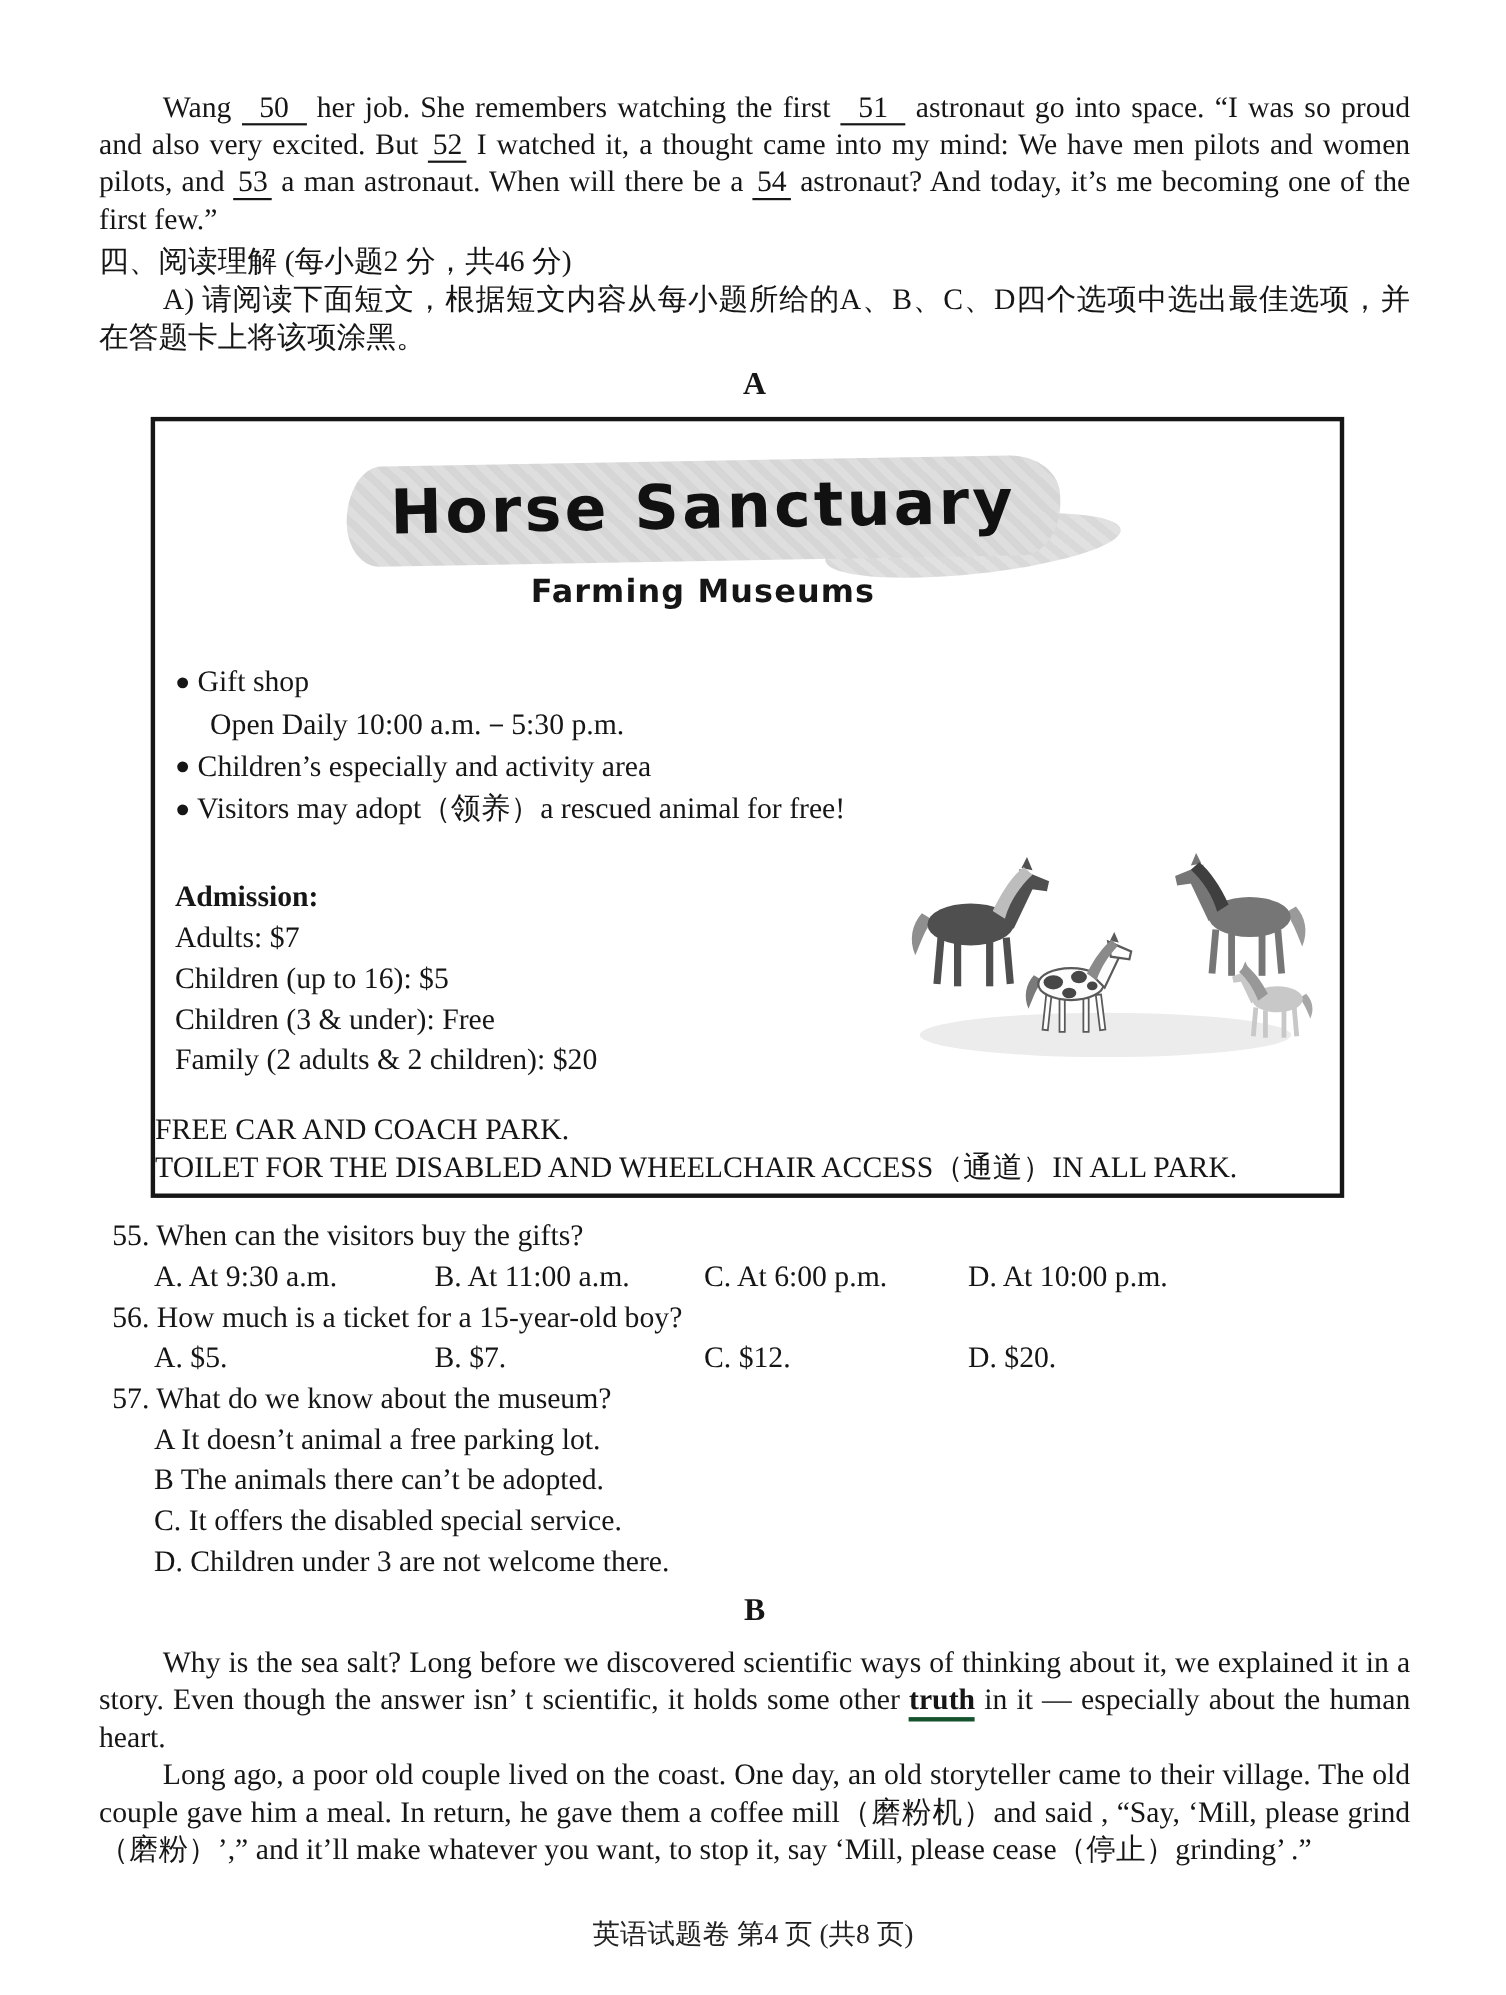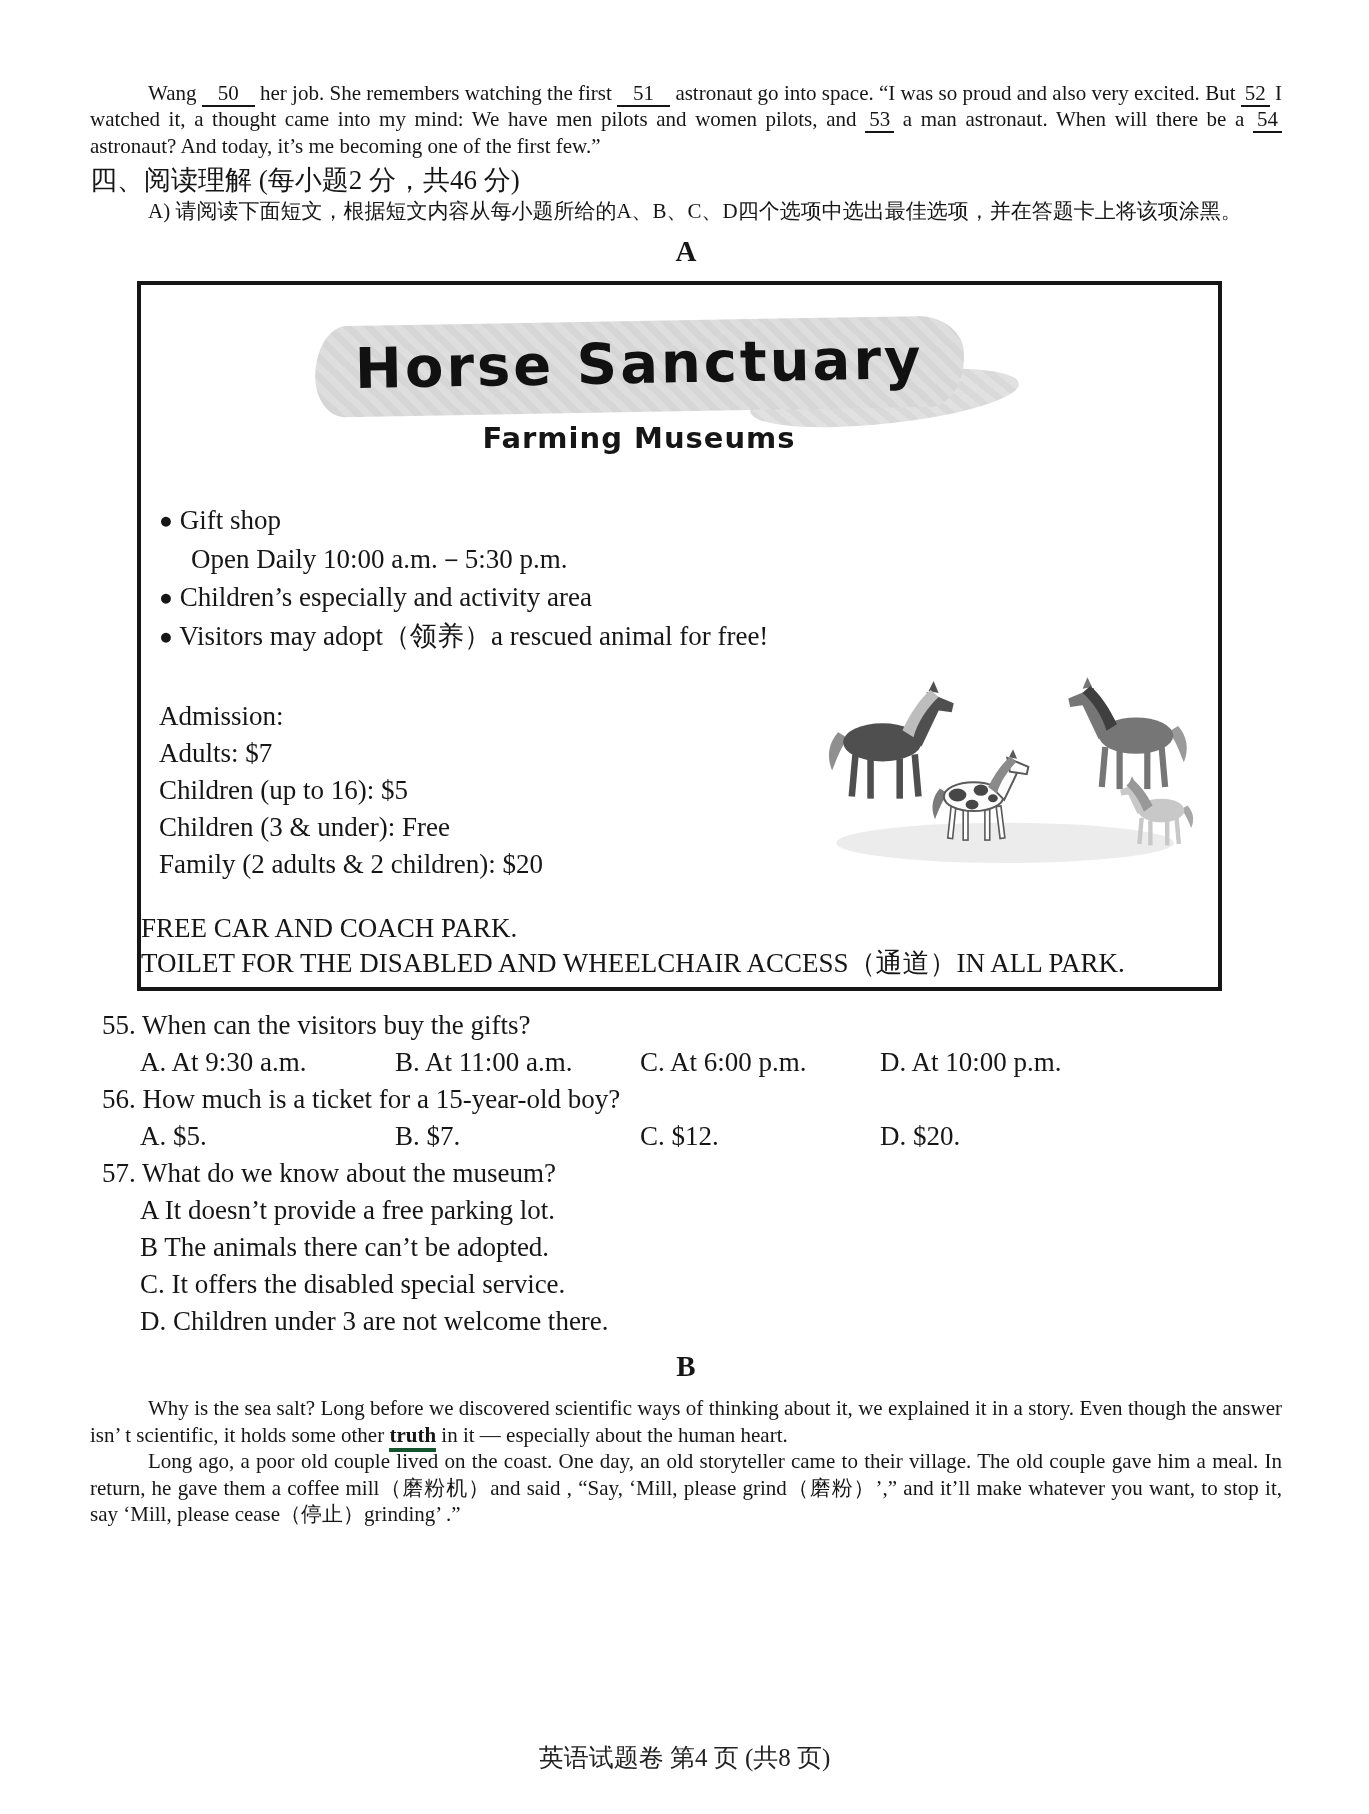--- a/index.html
+++ b/index.html
@@ -6,21 +6,21 @@
   .page{
     position:relative;
     width:1369px;height:1814px;
     background:#ffffff;
     font-family:"Liberation Serif","DejaVu Serif",serif;
     color:#161616;
     overflow:hidden;
   }
   .content{padding:80px 87px 0 90px;}
   p{margin:0;}
-  .para{font-size:21px;line-height:1.26;text-align:justify;}
+  .para{font-size:27px;line-height:1.26;text-align:justify;}
   .indent{text-indent:58px;}
   .blank{border-bottom:2px solid #161616;padding:0 16px;}
   .numblank{border-bottom:2px solid #161616;padding:0 4px;}
   .sec-heading{font-size:27px;line-height:1.3;margin-top:4px;}
   .passage-label{text-align:center;font-weight:bold;font-size:29px;line-height:1.3;margin:8px 0 10px;}
 
   
   .ad-box{
     position:relative;
     margin-left:47px;
@@ -55,21 +55,21 @@
   .ad-subtitle{
     margin:10px 0 0 150px;width:660px;text-align:center;
     font-family:"DejaVu Sans",sans-serif;
     font-weight:700;font-size:29px;letter-spacing:1px;color:#161616;
   }
   .bullets{margin-top:46px;font-size:27px;}
   .bullet-line{line-height:38px;font-weight:normal;}
   .bullet-marker{font-size:23px;vertical-align:1px;}
   .bullet-sub{line-height:38px;padding-left:32px;font-weight:normal;}
   .admission{margin-top:42px;font-size:27px;line-height:37px;max-width:620px;}
-  .admission-heading{font-weight:normal;}
+  .admission-heading{font-weight:bold;}
   .horses{position:absolute;right:22px;top:386px;width:382px;height:198px;}
   .notices{position:absolute;left:0;right:0;bottom:6px;text-align:left;font-size:27px;line-height:35px;}
 
   
   .qa{margin-top:16px;font-size:27px;}
   .q-line{line-height:37px;margin-left:12px;}
   .opts-row{display:flex;margin-left:50px;line-height:37px;align-items:flex-end;}
   .opts-row .o1{width:255px;}
   .opts-row .o2{width:245px;}
   .opts-row .o3{width:240px;}
@@ -193,21 +193,21 @@
         <span class="o4">D. At 10:00 p.m.</span>
       </div>
       <p class="q-line"><span>56.</span> <span>How much is a ticket for a 15-year-old boy?</span></p>
       <div class="opts-row">
         <span class="o1">A. $5.</span>
         <span class="o2">B. $7.</span>
         <span class="o3">C. $12.</span>
         <span class="o4">D. $20.</span>
       </div>
       <p class="q-line"><span>57.</span> <span>What do we know about the museum?</span></p>
-      <span class="opt-col">A It doesn’t provide a free parking lot.</span>
+      <span class="opt-col">A It doesn’t animal a free parking lot.</span>
       <span class="opt-col">B The animals there can’t be adopted.</span>
       <span class="opt-col">C. It offers the disabled special service.</span>
       <span class="opt-col">D. Children under 3 are not welcome there.</span>
     </div>
 
     <p class="passage-label">B</p>
 
     <div>
       <p class="para indent"><span>Why is the sea salt? Long before we discovered scientific ways of thinking about it, we explained it in a story. Even though the answer isn’ t scientific, it holds some other</span> <span class="truth">truth</span> <span>in it — especially about the human heart.</span></p>
       <p class="para indent">Long ago, a poor old couple lived on the coast. One day, an old storyteller came to their village. The old couple gave him a meal. In return, he gave them a coffee mill（磨粉机）and said , “Say, ‘Mill, please grind（磨粉）’,” and it’ll make whatever you want, to stop it, say ‘Mill, please cease（停止）grinding’ .”</p>

